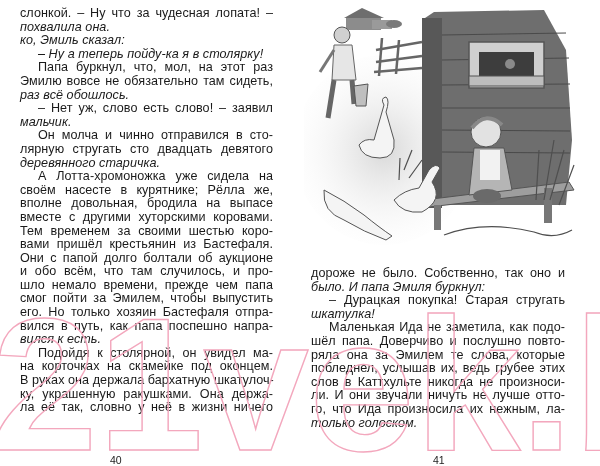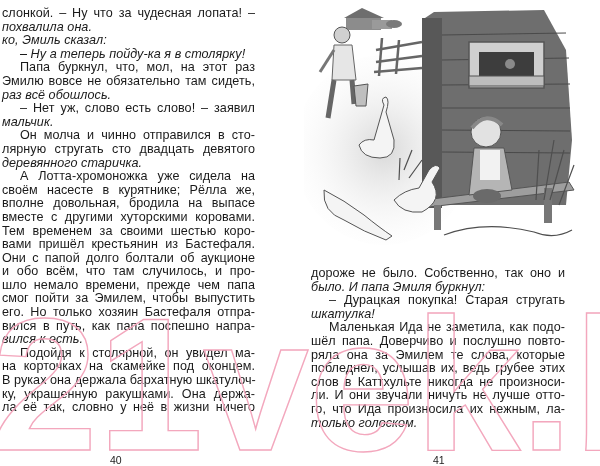--- a/index.html
+++ b/index.html
@@ -4,21 +4,21 @@
 <style>
   html, body { margin: 0; padding: 0; }
   body {
     width: 600px; height: 466px; background: #ffffff; position: relative; overflow: hidden;
     font-family: "Liberation Sans", "DejaVu Sans", sans-serif; color: #1a1a1a;
   }
   .page { position: absolute; top: 0; height: 466px; }
   .page-left { left: 0; width: 300px; }
   .page-right { left: 284px; width: 300px; }
   .col { position: absolute; }
-  .col-left { left: 2px; top: 7px; width: 253px; }
+  .col-left { left: 20px; top: 7px; width: 253px; }
   .col-right { left: 27px; top: 267px; width: 254px; }
   .line {
     display: block; height: 13.6px; line-height: 13.6px; font-size: 12.6px;
     white-space: nowrap; text-align: justify; text-align-last: justify; letter-spacing: 0.05px;
   }
   .line.indent { padding-left: 18px; }
   .line.last { text-align-last: left; font-style: italic; }
   .page-number {
     position: absolute; top: 454px; font-size: 10.5px; color: #222;
   }

